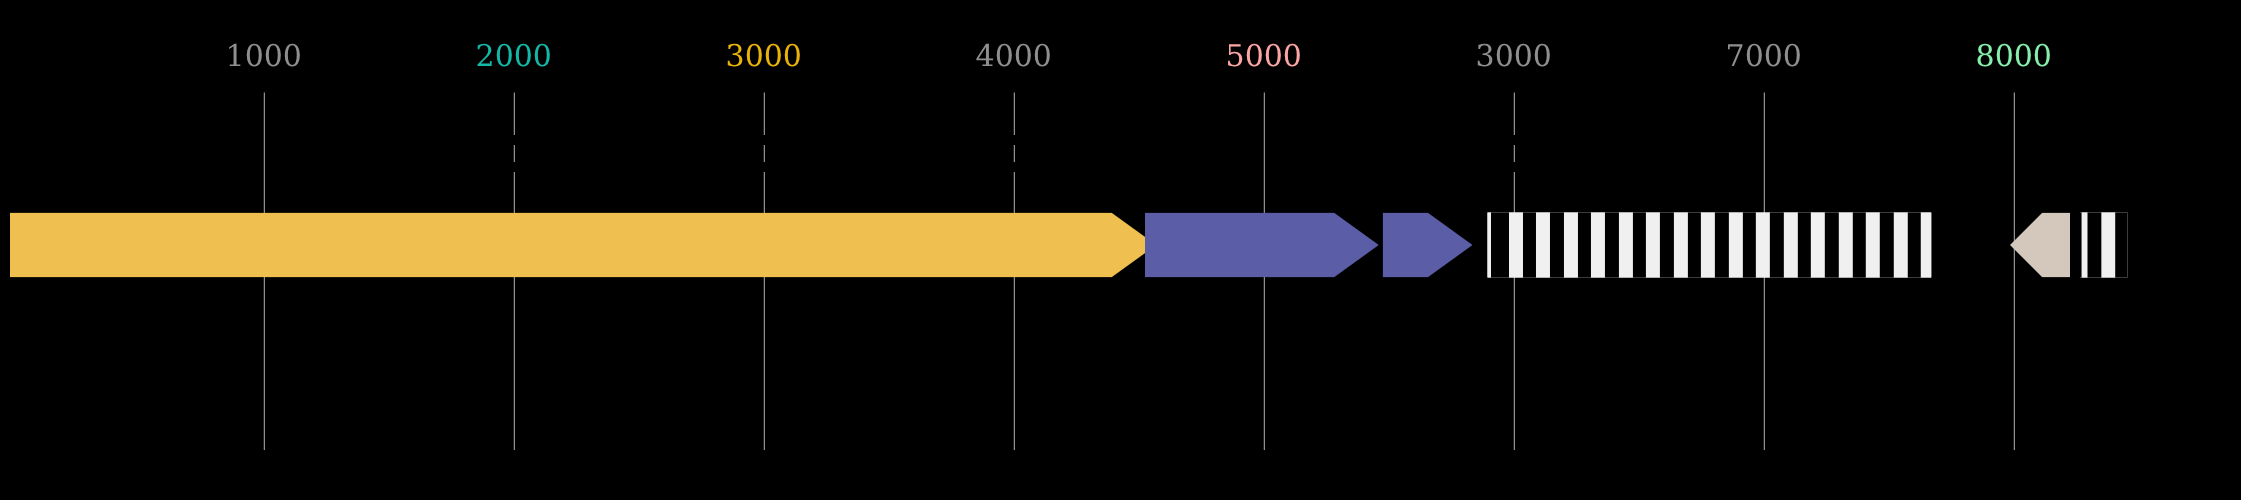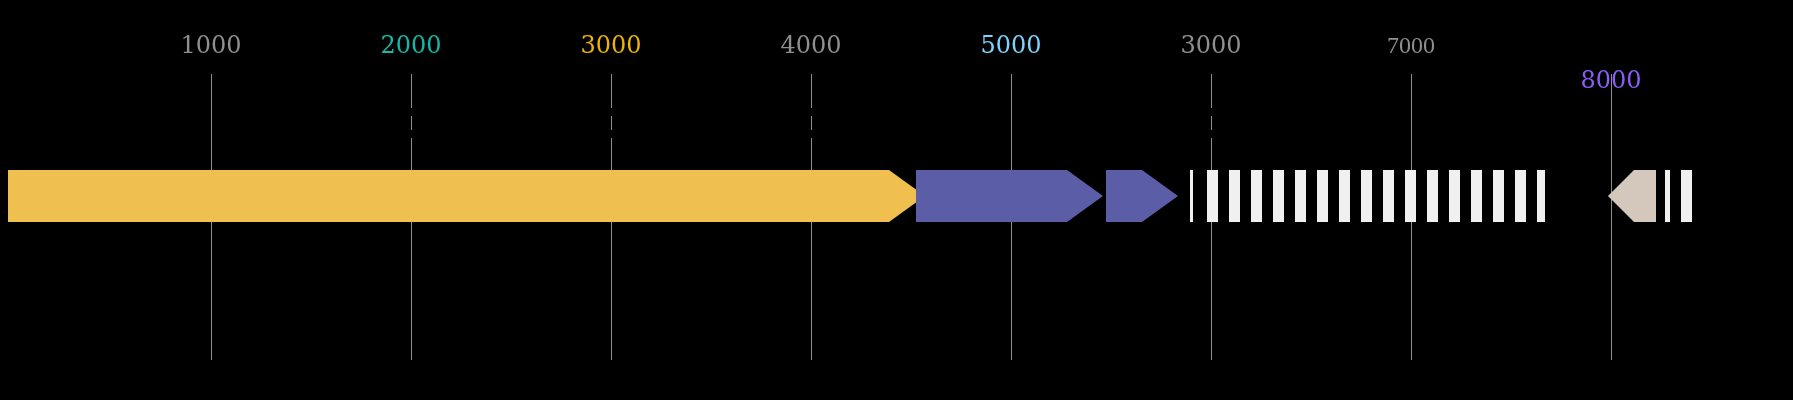--- a/index.html
+++ b/index.html
@@ -56,33 +56,33 @@
       <div class="tick dashed" style="left: 611px;">
         <div class="gl" style="background: linear-gradient(rgb(143, 143, 143) 0px, rgb(143, 143, 143) 34px, transparent 34px, transparent 42px, rgb(143, 143, 143) 42px, rgb(143, 143, 143) 56px, transparent 56px, transparent 64px, rgb(143, 143, 143) 64px, rgb(143, 143, 143) 286px);"></div>
         <div class="lbl" style="color: #eab308;">3000</div>
       </div>
       <div class="tick dashed" style="left: 811px;">
         <div class="gl" style="background: linear-gradient(rgb(143, 143, 143) 0px, rgb(143, 143, 143) 34px, transparent 34px, transparent 42px, rgb(143, 143, 143) 42px, rgb(143, 143, 143) 56px, transparent 56px, transparent 64px, rgb(143, 143, 143) 64px, rgb(143, 143, 143) 286px);"></div>
         <div class="lbl" style="color: rgb(143, 143, 143);">4000</div>
       </div>
       <div class="tick" style="left: 1011px;">
         <div class="gl" style="background: rgb(143, 143, 143);"></div>
-        <div class="lbl" style="color: #7dd3fc;">5000</div>
+        <div class="lbl" style="color: #fca5a5;">5000</div>
       </div>
       <div class="tick dashed" style="left: 1211px;">
         <div class="gl" style="background: linear-gradient(rgb(143, 143, 143) 0px, rgb(143, 143, 143) 34px, transparent 34px, transparent 42px, rgb(143, 143, 143) 42px, rgb(143, 143, 143) 56px, transparent 56px, transparent 64px, rgb(143, 143, 143) 64px, rgb(143, 143, 143) 286px);"></div>
         <div class="lbl" style="color: rgb(143, 143, 143);">3000</div>
       </div>
       <div class="tick" style="left: 1411px;">
         <div class="gl" style="background: rgb(143, 143, 143);"></div>
-        <div class="lbl" style="color: rgb(143, 143, 143); font-family: Liberation Serif, serif;">7000</div>
+        <div class="lbl" style="color: rgb(143, 143, 143);">7000</div>
       </div>
       <div class="tick" style="left: 1611px;">
         <div class="gl" style="background: rgb(143, 143, 143);"></div>
-        <div class="lbl" style="color: #8b5cf6; margin-top: 35px;">8000</div>
+        <div class="lbl" style="color: #86efac;">8000</div>
       </div>
     </div>
 
   <div class="track">
       <div class="feat shape-arrow-r" title="0..4580" style="left: 8px; width: 917px;">
         <div class="body" style="background: rgb(239, 191, 79); clip-path: polygon(0px 0px, 96.074% 0px, 100% 50%, 96.074% 100%, 0px 100%);"></div>
       </div>
       <div class="feat shape-arrow-r" title="4540..5470" style="left: 916px; width: 187px;">
         <div class="body" style="background: rgb(91, 94, 166); clip-path: polygon(0px 0px, 80.749% 0px, 100% 50%, 80.749% 100%, 0px 100%);"></div>
       </div>

